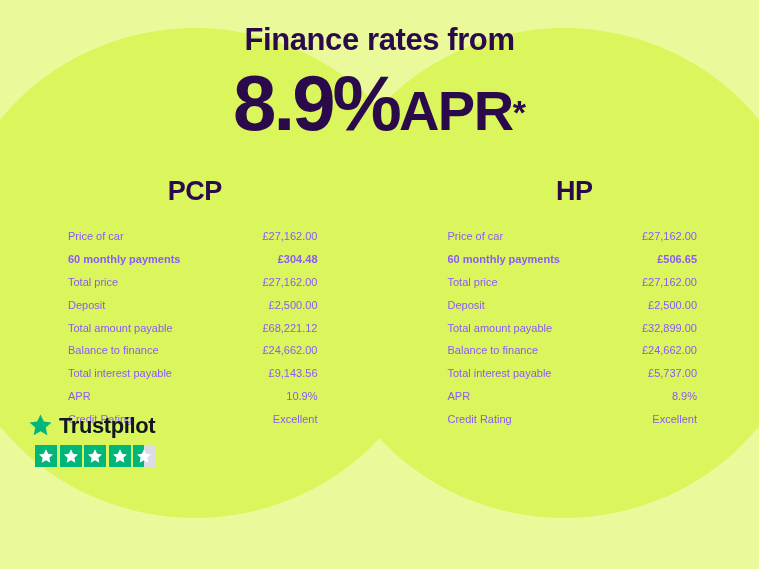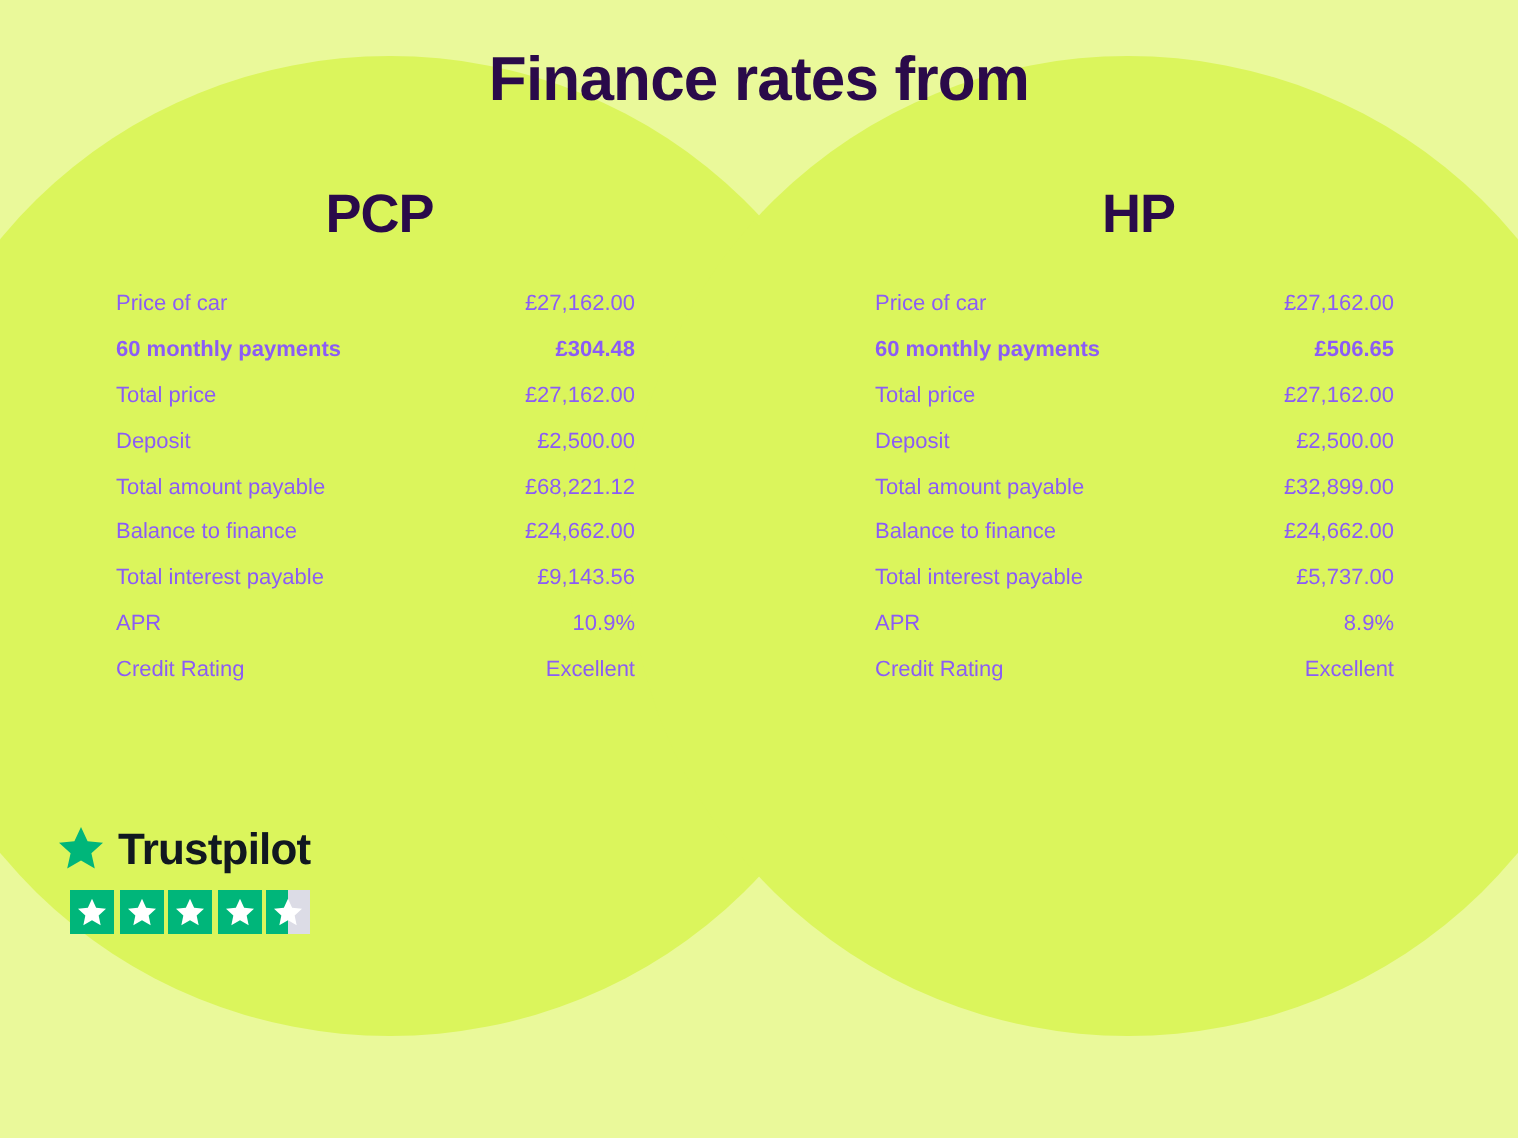--- a/index.html
+++ b/index.html
@@ -69,20 +69,21 @@
     font-weight: bold;
     vertical-align: super;
   }
   .columns {
     display: flex;
     margin-top: 34px;
   }
   .col {
     width: 50%;
     padding: 0 40px;
+    margin-left: 10px;
   }
   .col-title {
     text-align: center;
     color: #2a0a4a;
     font-size: 27px;
     font-weight: bold;
     letter-spacing: -0.5px;
     margin-bottom: 18px;
   }
   .rows { width: 100%; }
@@ -151,20 +152,23 @@
 </head>
 <body>
 
 <div class="blob-left"></div>
 <div class="blob-right"></div>
 
 <div class="content">
 
   <div class="headline">Finance rates from</div>
 
+  <div class="apr-line">
+    <span class="apr-big">8.9%</span><span class="apr-word">APR</span><span class="apr-star">*</span>
+  </div>
 
   <div class="columns">
 
     <div class="col">
       <div class="col-title">PCP</div>
       <div class="rows">
         <div class="row">
           <span class="label">Price of car</span>
           <span class="value">£27,162.00</span>
         </div>

